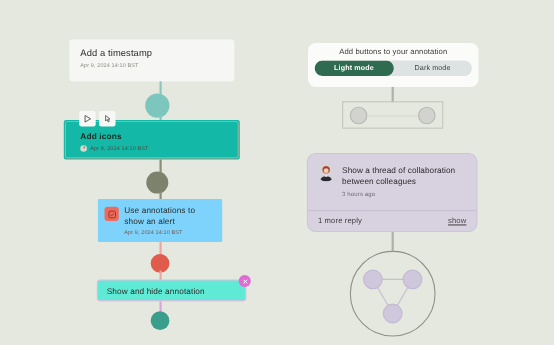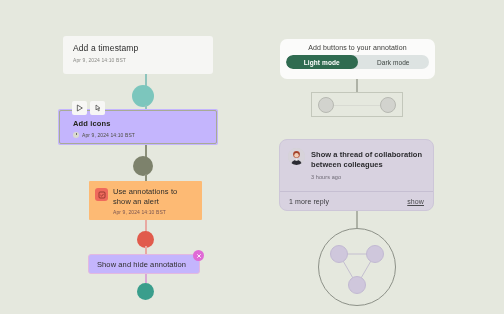--- a/index.html
+++ b/index.html
@@ -88,21 +88,21 @@
   }
   .icon-btn svg { display: block; }
 
   
   .card-icons {
     position: absolute;
     left: 58px;
     top: 109px;
     width: 160px;
     height: 36px;
-    background: #c4b5fd;
+    background: #14b8a6;
     border-radius: 2px;
   }
   .card-icons .inner {
     position: absolute;
     inset: 1px;
     border: 1px solid #a8ab96;
     border-radius: 2px;
     padding: 8px 0 0 13px;
   }
   .card-icons .title {
@@ -138,21 +138,21 @@
     letter-spacing: .1px;
   }
 
   
   .card-alert {
     position: absolute;
     left: 89px;
     top: 181px;
     width: 113px;
     height: 39px;
-    background: #fdba74;
+    background: #7dd3fc;
     border-radius: 1px;
     padding: 6px 6px 0 6px;
     display: flex;
     gap: 5px;
   }
   .alert-badge {
     width: 13px;
     height: 13px;
     border-radius: 3px;
     background: #ef6a5c;
@@ -174,23 +174,23 @@
     color: #7b5651;
     margin-top: 3px;
     letter-spacing: .1px;
   }
 
   
   .card-hide {
     position: absolute;
     left: 88px;
     top: 254px;
-    width: 112px;
+    width: 136px;
     height: 20px;
-    background: #c4b5fd;
+    background: #5eead4;
     border: 1px solid #e3b9e0;
     border-radius: 3px;
     display: flex;
     align-items: center;
     padding-left: 8px;
   }
   .card-hide .title {
     font-size: 7.5px;
     color: #2d2d2b;
     letter-spacing: .1px;
@@ -312,21 +312,20 @@
     font-weight: bold;
     color: #1f1f22;
     letter-spacing: .1px;
   }
   .comment-text .msg {
     font-size: 7.5px;
     color: #2b2b2e;
     line-height: 10px;
     margin-top: 2px;
     letter-spacing: .05px;
-    font-weight: bold;
   }
   .comment-text .age {
     font-size: 5.5px;
     color: #6e6a75;
     margin-top: 4px;
     letter-spacing: .1px;
   }
   .comment-footer {
     position: absolute;
     left: 0;

